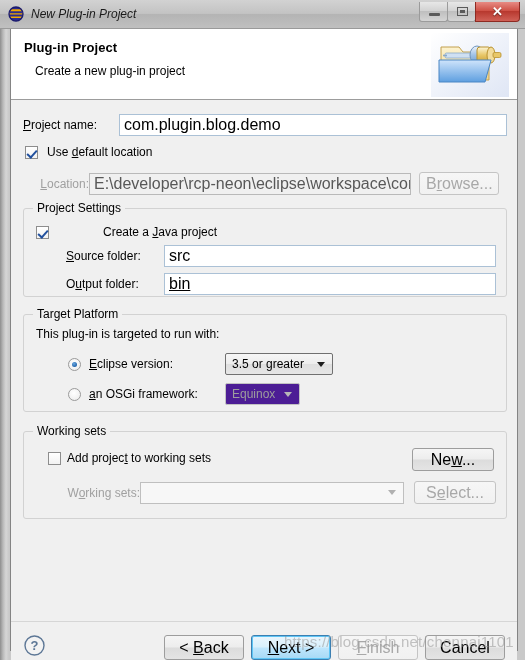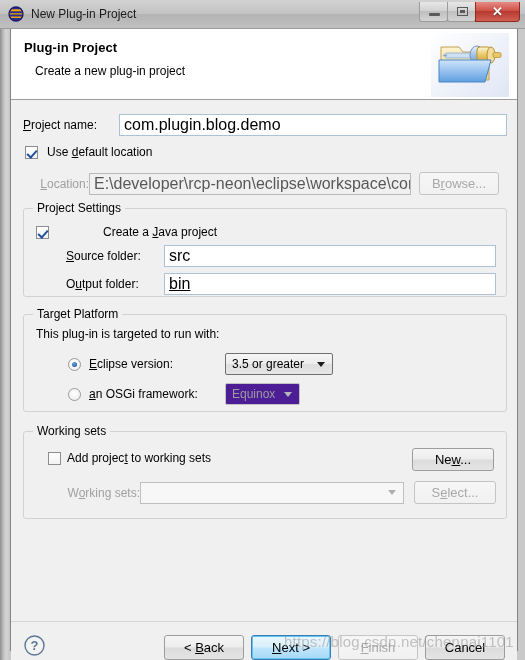--- a/index.html
+++ b/index.html
@@ -29,20 +29,21 @@
     width: 525px; height: 29px;
     background: linear-gradient(to bottom, #d2d2d2 0%, #c3c3c3 48%, #b4b4b4 52%, #c0c0c0 100%);
     border-bottom: 1px solid #9a9a9a;
     box-sizing: border-box;
   }
   .titlebar-inner {
     display: flex;
     align-items: center;
     height: 100%;
     padding-left: 8px;
+    font-style: italic;
   }
   .eclipse-icon {
     width: 16px; height: 16px;
     flex: 0 0 auto;
     margin-right: 7px;
   }
   .title-text {
     font-size: 12px;
     color: #1a1a1a;
     white-space: nowrap;
@@ -183,21 +184,21 @@
 
   
   .btn {
     box-sizing: border-box;
     height: 23px;
     min-width: 74px;
     border: 1px solid #9d9d9d;
     border-radius: 3px;
     background: linear-gradient(to bottom, #f5f5f5 0%, #ededed 48%, #dcdcdc 52%, #e4e4e4 100%);
     font-family: "Liberation Sans", sans-serif;
-    font-size: 13px;
+    font-size: 16px;
     color: #000000;
     text-align: center;
     line-height: 21px;
     white-space: nowrap;
     cursor: default;
     padding: 0 6px;
   }
   .btn.disabled {
     color: #a8a8a8;
     border-color: #c4c4c4;

